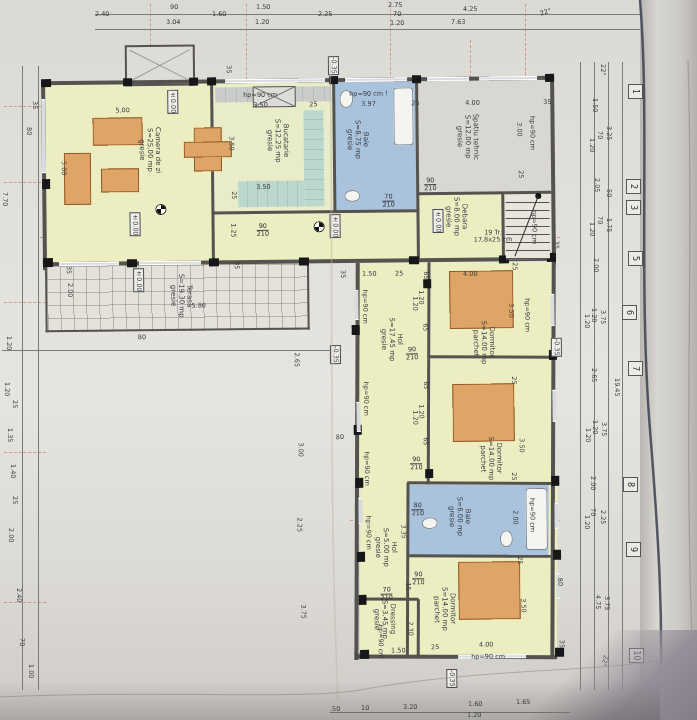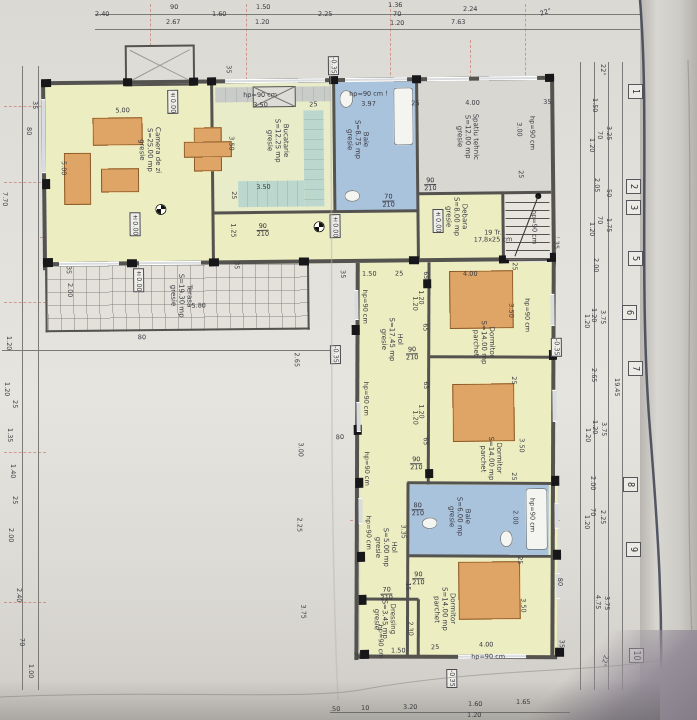--- a/index.html
+++ b/index.html
@@ -355,29 +355,29 @@
     <div class="lab v" style="left:297px;top:604px">3.75</div>
     <div class="lab v" style="left:555px;top:642px">35</div>
     <div class="lab v" style="left:554px;top:580px">80</div>
     <div class="lab v" style="left:554px;top:243px">35</div>
     <div class="lab v" style="left:228px;top:64px">35</div>
   </div>
 
   <div>
     <div class="lab" style="left:95px;top:11px">2.40</div>
     <div class="lab" style="left:170px;top:4px">90</div>
-    <div class="lab" style="left:166px;top:19px">2.67</div>
+    <div class="lab" style="left:166px;top:19px">3.04</div>
     <div class="lab" style="left:212px;top:11px">1.60</div>
     <div class="lab" style="left:256px;top:4px">1.50</div>
     <div class="lab" style="left:255px;top:19px">1.20</div>
     <div class="lab" style="left:318px;top:11px">2.25</div>
-    <div class="lab" style="left:388px;top:2px">1.36</div>
+    <div class="lab" style="left:388px;top:2px">2.75</div>
     <div class="lab" style="left:393px;top:11px">70</div>
     <div class="lab" style="left:390px;top:20px">1.20</div>
-    <div class="lab" style="left:463px;top:6px">2.24</div>
+    <div class="lab" style="left:463px;top:6px">4.25</div>
     <div class="lab" style="left:451px;top:19px">7.63</div>
     <div class="lab" style="left:540px;top:9px;transform:rotate(-18deg)">22°</div>
   </div>
 
   <div>
     <div class="lab v" style="left:599px;top:64px">22°</div>
     <div class="lab v" style="left:591px;top:98px">1.50</div>
     <div class="lab v" style="left:605px;top:126px">3.25</div>
     <div class="lab v" style="left:596px;top:131px">70</div>
     <div class="lab v" style="left:588px;top:138px">1.20</div>

